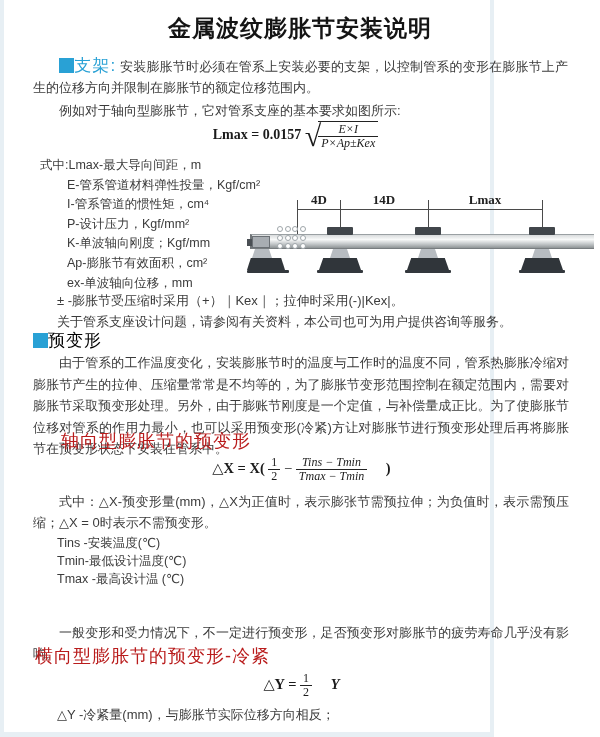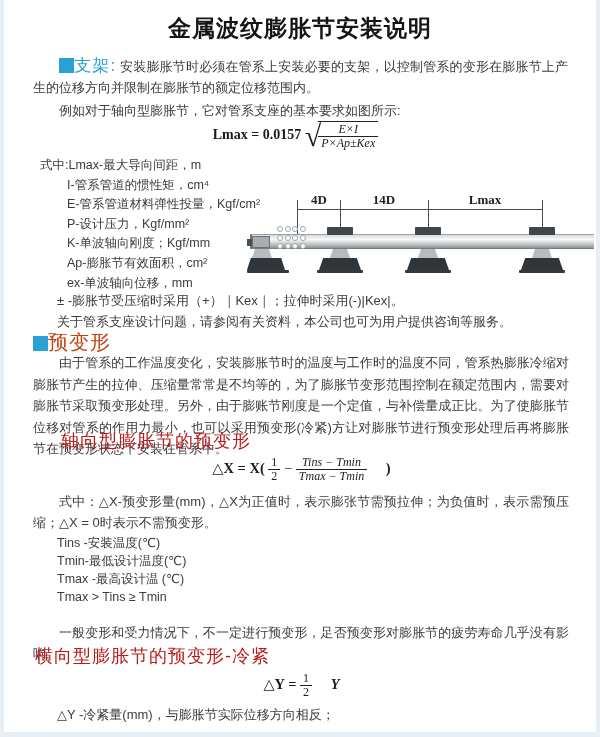--- a/index.html
+++ b/index.html
@@ -1,31 +1,31 @@
 <!DOCTYPE html>
 <html><head>
 <meta charset="utf-8">
 <style>
   * { margin:0; padding:0; box-sizing:border-box; }
   html,body { width:600px; height:737px; background:#ffffff; overflow:hidden;
     font-family:"Liberation Sans","DejaVu Sans",sans-serif; color:#3b3b3b; }
-  .page { position:relative; width:600px; height:737px; background:#fff; }
+  .page { position:relative; width:494px; height:737px; background:#fff; }
   .page-frame { position:absolute; inset:0; border:0 solid #e7eff4;
     border-left-width:4px; border-right-width:4px; border-bottom-width:5px; pointer-events:none; }
 
   .abs { position:absolute; }
   .title { top:13px; left:0; width:600px; text-align:center; font-size:23px; font-weight:bold;
     color:#141414; letter-spacing:1px; }
 
   .para { font-size:13px; line-height:21px; text-align:justify; color:#3b3b3b; }
   .indent { text-indent:2em; }
 
   .marker { display:inline-block; width:15px; height:15px; background:#29a1d5; vertical-align:-2px; }
   .inline-head { color:#29a1d5; font-size:17px; letter-spacing:1px; }
-  .sec-head { font-size:20px; color:#c2410c; letter-spacing:1px; }
+  .sec-head { font-size:17px; color:#000000; letter-spacing:1px; }
   .big-head { font-size:18px; font-weight:normal; color:#b91c1c; letter-spacing:1px; }
 
   .formula { font-family:"Liberation Serif","DejaVu Serif",serif; color:#1b1b1b; font-size:14px; }
   .formula .bold { font-weight:bold;margin-left:15px; }
   .frac { display:inline-block; vertical-align:middle; text-align:center; font-size:12px; line-height:13px; }
   .frac .num { display:block; border-bottom:1px solid #222; padding:0 3px; }
   .frac .den { display:block; padding:0 3px;text-align:center; }
   .ital { font-style:italic; }
   .sqrt-glyph { font-size:30px; line-height:26px; vertical-align:middle; font-weight:normal; margin-right:-3px; }
   .radicand { display:inline-block; border-top:1.4px solid #222; padding-top:1px; vertical-align:middle; }
@@ -72,22 +72,22 @@
 
   <div class="abs formula" style="top:121px; left:0; width:600px; text-align:center;">
     <span style="display:inline-block; transform:translateX(-12px);">
       <span class="bold">Lmax = 0.0157</span>
       <span class="sqrt-glyph">√</span><span class="radicand"><span class="frac ital"><span class="num">E×I</span><span class="den">P×Ap±Kex</span></span></span>
     </span>
   </div>
 
   <div class="abs deflist" style="top:156px; left:40px;">
     <div>式中:Lmax-最大导向间距，m</div>
+    <div class="sub">E-管系管道材料弹性投量，Kgf/cm²</div>
     <div class="sub">I-管系管道的惯性矩，cm⁴</div>
-    <div class="sub">E-管系管道材料弹性投量，Kgf/cm²</div>
     <div class="sub">P-设计压力，Kgf/mm²</div>
     <div class="sub">K-单波轴向刚度；Kgf/mm</div>
     <div class="sub">Ap-膨胀节有效面积，cm²</div>
     <div class="sub">ex-单波轴向位移，mm</div>
   </div>
 
   <div class="diagram">
     <span class="dim-label" style="left:72px;">4D</span>
     <span class="dim-label" style="left:137px;">14D</span>
     <span class="dim-label" style="left:238px;">Lmax</span>
@@ -160,21 +160,20 @@
       <span class="bold">)</span>
     </span>
   </div>
 
   <p class="abs para indent" style="top:491px; left:33px; width:536px;">式中：△X-预变形量(mm)，△X为正值时，表示膨张节需预拉伸；为负值时，表示需预压缩；△X = 0时表示不需预变形。</p>
 
   <div class="abs items" style="top:534px; left:57px; width:515px;">
     <div>Tins -安装温度(℃)</div>
     <div>Tmin-最低设计温度(℃)</div>
     <div>Tmax -最高设计温 (℃)</div>
-    <div>Tmax &gt; Tins ≥ Tmin</div>
   </div>
 
   <p class="abs para indent" style="top:622px; left:33px; width:536px;">一般变形和受力情况下，不一定进行预变形，足否预变形对膨胀节的疲劳寿命几乎没有影响。</p>
 
   <div class="abs big-head" style="top:644px; left:35px;">横向型膨胀节的预变形-冷紧</div>
 
   <div class="abs formula" style="top:672px; left:0; width:600px; text-align:center; font-size:14.5px;">
     <span style="display:inline-block; transform:translateX(-6px);">
       <span class="bold">△Y =</span>
       <span class="frac"><span class="num">1</span><span class="den">2</span></span>

